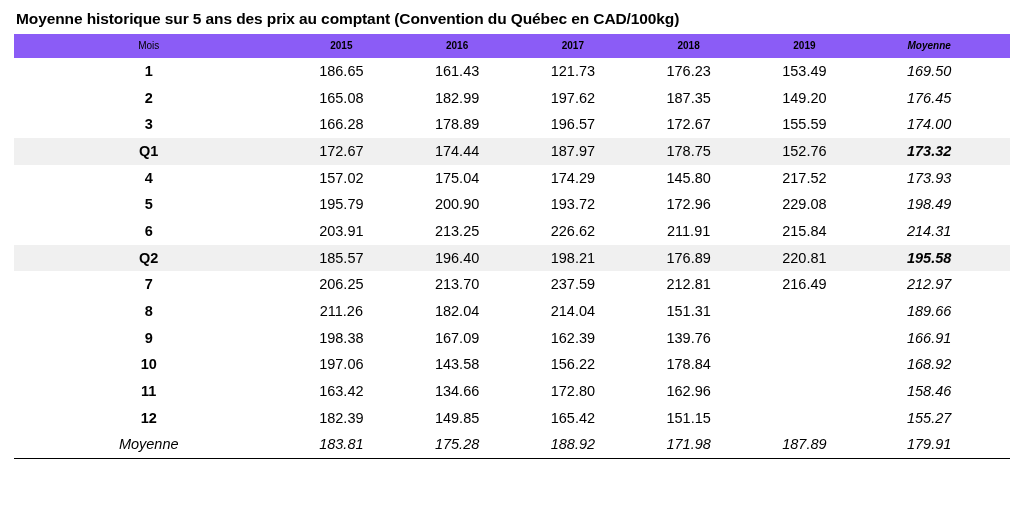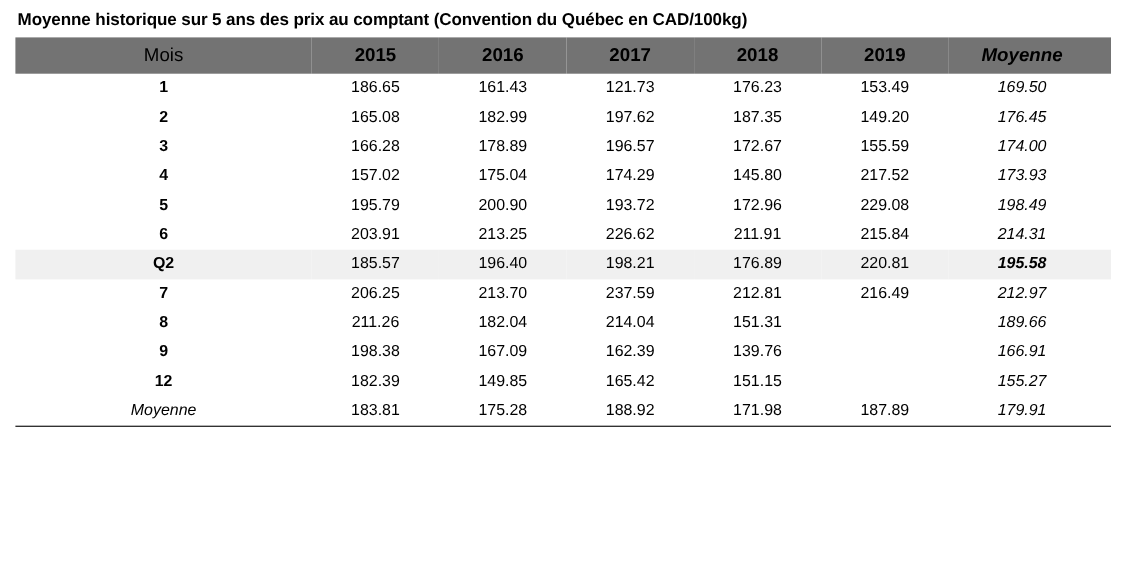--- a/index.html
+++ b/index.html
@@ -31,23 +31,23 @@
     border-collapse: collapse;
     width: 996px;
     table-layout: fixed;
     font-size: 14.5px;
   }
   table.price-table col.c-month { width: 27.0%; }
   table.price-table col.c-year  { width: 11.6%; }
   table.price-table col.c-avg   { width: 14.8%; }
 
   thead th {
-    background: #737373;
-    font-weight: bold;
-    font-size: 17px;
+    background: #8b5cf6;
+    font-weight: bold;
+    font-size: 10px;
     text-align: center;
     padding: 6px 0 7px 0;
     border: none;
     margin-top: 16px;
   }
   thead th.th-month { font-weight: normal; }
   thead th.th-avg {
     font-style: italic;
     font-weight: bold;
     padding-right: 14px;
@@ -68,20 +68,21 @@
   }
   tbody tr.shaded td {
     background: #f0f0f0;
   }
   tbody tr.shaded td.c-avgcol {
     font-weight: bold;
     font-style: italic;
   }
   tbody tr.total-row td {
     background: #ffffff;
+    font-style: italic;
     font-weight: normal;
   }
   tbody tr.total-row td.c-label {
     font-weight: normal;
     font-style: italic;
   }
   tbody tr.total-row td.c-avgcol {
     font-style: italic;
   }
   .sep-line {
@@ -139,20 +140,29 @@
         </tr>
         <tr>
           <td class="c-label">3</td>
           <td class="c-val">166.28</td>
           <td class="c-val">178.89</td>
           <td class="c-val">196.57</td>
           <td class="c-val">172.67</td>
           <td class="c-val">155.59</td>
           <td class="c-avgcol">174.00</td>
         </tr>
+        <tr class="shaded">
+          <td class="c-label">Q1</td>
+          <td class="c-val">172.67</td>
+          <td class="c-val">174.44</td>
+          <td class="c-val">187.97</td>
+          <td class="c-val">178.75</td>
+          <td class="c-val">152.76</td>
+          <td class="c-avgcol">173.32</td>
+        </tr>
         <tr>
           <td class="c-label">4</td>
           <td class="c-val">157.02</td>
           <td class="c-val">175.04</td>
           <td class="c-val">174.29</td>
           <td class="c-val">145.80</td>
           <td class="c-val">217.52</td>
           <td class="c-avgcol">173.93</td>
         </tr>
         <tr>
@@ -203,20 +213,38 @@
         <tr>
           <td class="c-label">9</td>
           <td class="c-val">198.38</td>
           <td class="c-val">167.09</td>
           <td class="c-val">162.39</td>
           <td class="c-val">139.76</td>
           <td class="c-val"></td>
           <td class="c-avgcol">166.91</td>
         </tr>
         <tr>
+          <td class="c-label">10</td>
+          <td class="c-val">197.06</td>
+          <td class="c-val">143.58</td>
+          <td class="c-val">156.22</td>
+          <td class="c-val">178.84</td>
+          <td class="c-val"></td>
+          <td class="c-avgcol">168.92</td>
+        </tr>
+        <tr>
+          <td class="c-label">11</td>
+          <td class="c-val">163.42</td>
+          <td class="c-val">134.66</td>
+          <td class="c-val">172.80</td>
+          <td class="c-val">162.96</td>
+          <td class="c-val"></td>
+          <td class="c-avgcol">158.46</td>
+        </tr>
+        <tr>
           <td class="c-label">12</td>
           <td class="c-val">182.39</td>
           <td class="c-val">149.85</td>
           <td class="c-val">165.42</td>
           <td class="c-val">151.15</td>
           <td class="c-val"></td>
           <td class="c-avgcol">155.27</td>
         </tr>
         <tr class="total-row">
           <td class="c-label">Moyenne</td>

